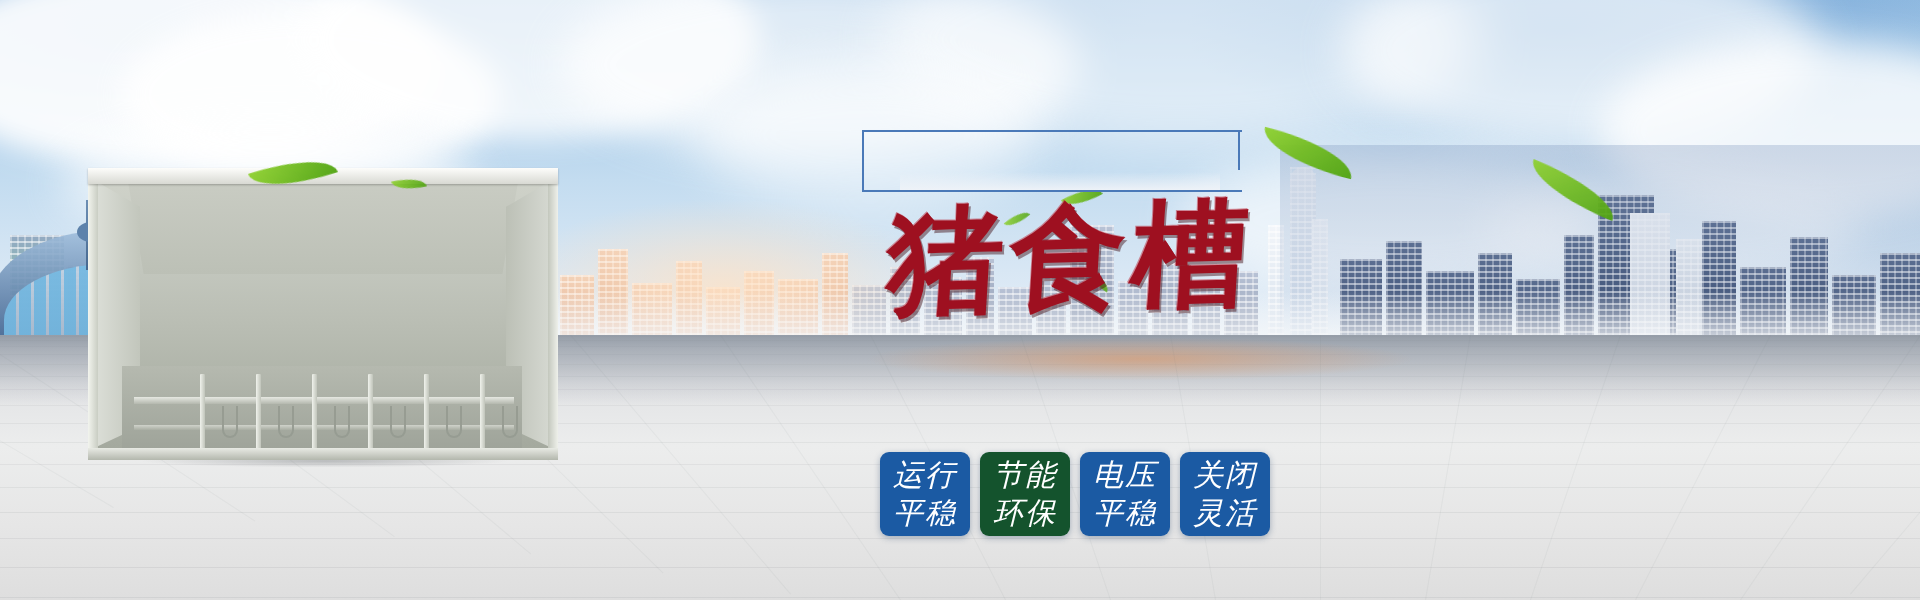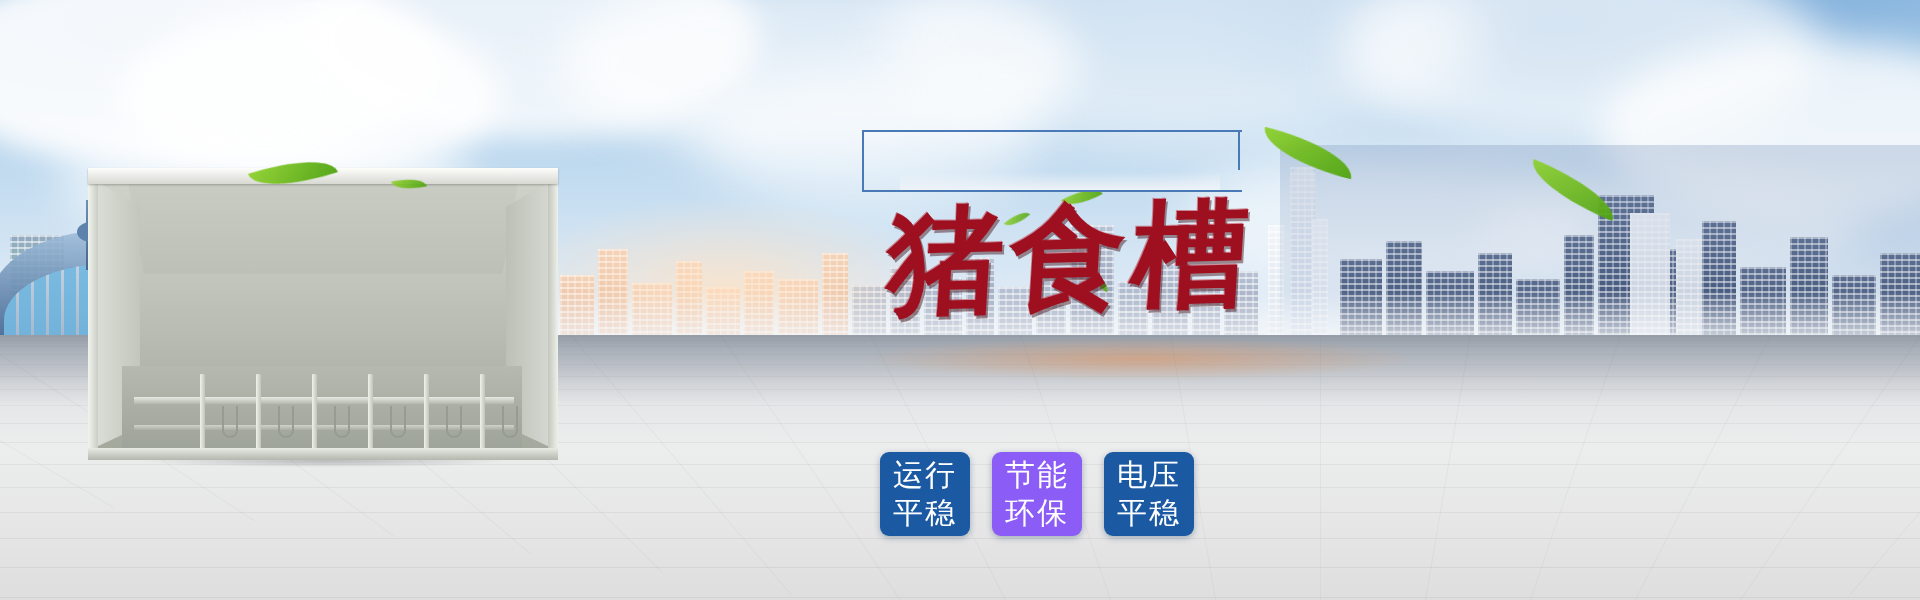--- a/index.html
+++ b/index.html
@@ -121,21 +121,21 @@
     font-size:116px;font-weight:bold;letter-spacing:6px;
     color:#9e1020;white-space:nowrap;line-height:140px;
     text-shadow:2px 3px 0 rgba(60,8,16,.45), -1px -1px 0 rgba(190,40,55,.5);
     transform:skewX(-5deg) rotate(-1.5deg);}
 
   .subtitle{position:absolute;left:876px;top:346px;width:460px;
     font-size:53px;font-weight:bold;letter-spacing:2px;color:#141414;
     white-space:nowrap;line-height:64px;
     text-shadow:0 2px 3px rgba(255,255,255,.55);}
 
-  .badges{position:absolute;left:880px;top:452px;display:flex;gap:22px;}
+  .badges{position:absolute;left:880px;top:452px;display:flex;gap:10px;font-style:italic;}
   .badge{width:90px;height:84px;border-radius:9px;background:#1b5aa3;
     display:flex;flex-direction:column;align-items:center;justify-content:center;
     color:#ffffff;font-size:30px;line-height:38px;letter-spacing:2px;
     box-shadow:0 2px 6px rgba(30,60,100,.35);}
   .badge span{display:block;}
 </style>
 </head>
 <body>
 
 <div class="banner">
@@ -371,23 +371,27 @@
   <div class="frame-right"></div>
   <div class="frame-mask"></div>
 
   <div class="title">猪食槽</div>
 
   <div class="badges" id="badges">
       <div class="badge" style="background: rgb(27, 90, 163);">
         <span>运行</span>
         <span>平稳</span>
       </div>
-      <div class="badge" style="background: #8b5cf6; text-align: right;">
+      <div class="badge" style="background: #14532d; text-align: right;">
         <span>节能</span>
         <span>环保</span>
       </div>
       <div class="badge" style="background: rgb(27, 90, 163);">
         <span>电压</span>
         <span>平稳</span>
       </div>
+      <div class="badge" style="background: rgb(27, 90, 163);">
+        <span>关闭</span>
+        <span>灵活</span>
+      </div>
     </div>
 
 </div>
 
 </body></html>

